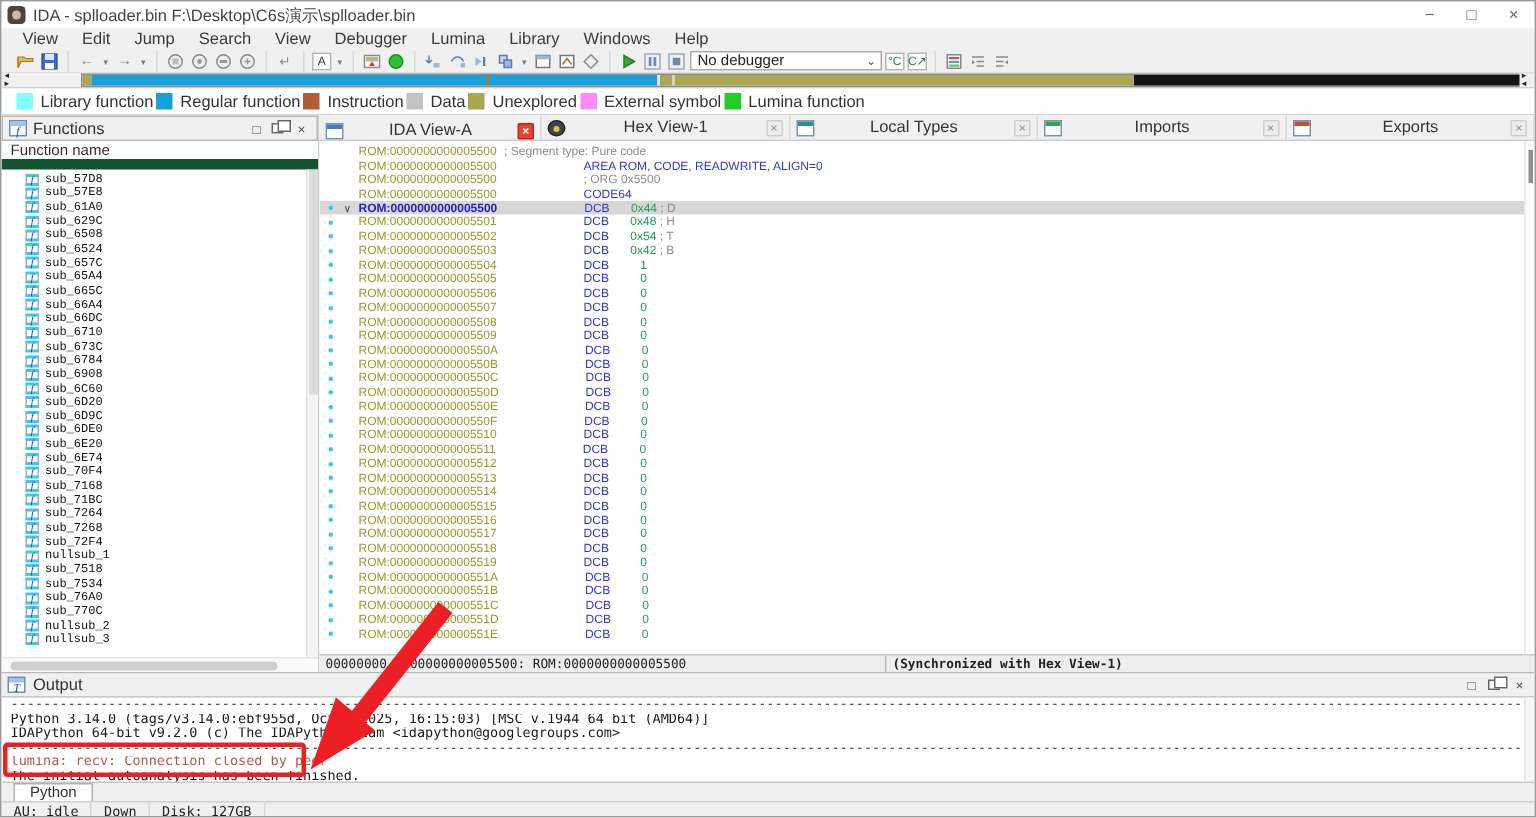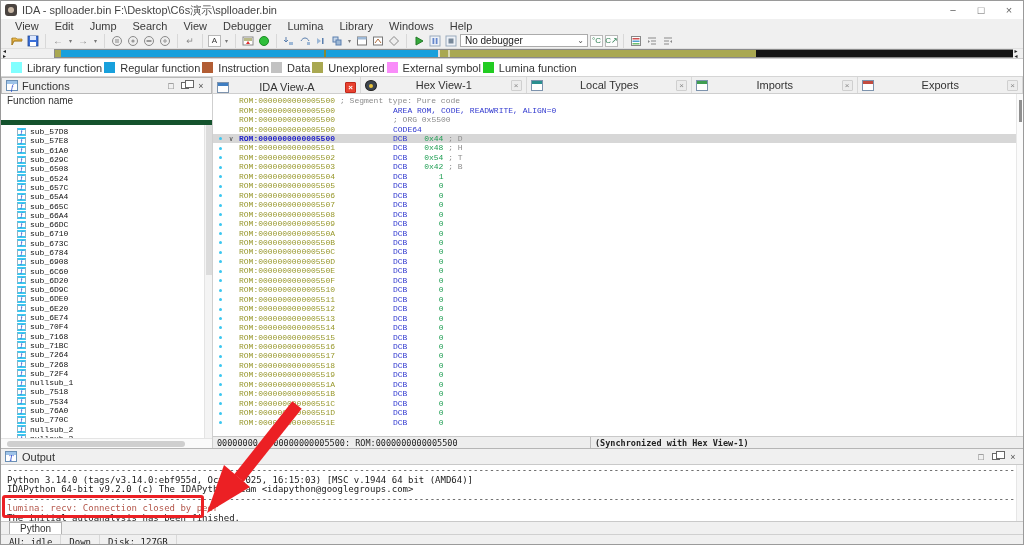--- a/index.html
+++ b/index.html
@@ -48,21 +48,21 @@
   
   .fpanel { width:212px; display:flex; flex-direction:column; border-right:1px solid #cfcfcf; background:#fff; }
   .fpanel-title { height:17px; background:#f0f0f0; border:1px solid #b9b9b9; display:flex; align-items:center; font-size:11px; color:#333; padding:0 4px; gap:4px; }
   .fpanel-title .sp { flex:1; }
   .mini-ico { width:12px; height:11px; border:1px solid #6a8fb5; background:#fff; position:relative; flex:none; font-size:8px; color:#1a3cc8; text-align:center; line-height:9px; font-style:italic; font-family:"Liberation Serif",serif; }
   .mini-ico::before { content:""; position:absolute; left:0; top:0; right:0; height:3px; background:#9ec3e8; }
   .mini-ico span { position:relative; top:2px; }
   .wctl { font-size:9px; color:#555; width:12px; text-align:center; }
   .float-ico { position:relative; width:8px; height:7px; border:1px solid #666; background:#fff; margin-right:2px; }
   .float-ico::before { content:""; position:absolute; top:-3px; left:3px; width:7px; height:6px; border:1px solid #666; background:#fff; }
-  .fheader { height:31px; border-bottom:5px solid #14532d; font-size:10px; color:#333; padding:1px 0 0 6px; background:#fff; }
+  .fheader { height:19px; border-bottom:7px solid #14532d; font-size:10px; color:#333; padding:1px 0 0 6px; background:#fff; }
   .flist { flex:1; overflow:hidden; position:relative; padding-top:2px; }
   .frow { height:9.3px; display:flex; align-items:center; padding-left:16px; gap:4px; }
   .ficon { width:9px; height:8px; flex:none; background:#fff; border-left:1px solid #9ab0c0; border-right:1px solid #9ab0c0; border-top:2px solid #3ec7ef; border-bottom:2px solid #3ec7ef; font-size:7px; line-height:4px; text-align:center; color:#1a3cc8; font-style:italic; font-family:"Liberation Serif",serif; }
   .fname { font-family:Liberation Mono, monospace; font-size:8px; color:#111; white-space:nowrap; }
   .fvscroll { position:absolute; right:0; top:0; bottom:0; width:8px; background:#f4f4f4; border-left:1px solid #e4e4e4; }
   .fvthumb { position:absolute; top:0; left:1px; width:6px; height:150px; background:#dcdcdc; }
   .fhscroll { height:10px; background:#fafafa; border-top:1px solid #e4e4e4; position:relative; }
   .fhthumb { position:absolute; left:6px; top:2px; width:178px; height:6px; border-radius:3px; background:#cfcfcf; }
 
   
@@ -74,21 +74,21 @@
   .tab-close { width:11px; height:11px; flex:none; font-size:8px; line-height:10px; text-align:center; color:#888; background:#ececec; border:1px solid #cfcfcf; border-radius:1px; }
   .tab-close.red { background:#e8412f; border-color:#c0271a; color:#fff; font-weight:bold; }
   .tico { width:12px; height:11px; flex:none; border:1px solid #7d93ad; background:#fff; position:relative; }
   .tico::before { content:""; position:absolute; left:0; top:0; right:0; height:3px; }
   .tico.blue::before { background:#3f7ec2; } .tico.teal::before { background:#2a8f8f; }
   .tico.dark { border-radius:50%; background:#3d4550; border-color:#222; } .tico.dark::before{ display:none; }
   .tico.dark::after { content:""; position:absolute; left:3px; top:3px; width:4px; height:4px; border-radius:50%; background:#e8c23a; }
   .tico.green::before { background:#3f9e52; } .tico.red::before { background:#c24b3f; }
 
   
-  .disasm { flex:1; position:relative; overflow:hidden; font-family:Liberation Mono, monospace; font-size:8px; padding-top:2px; }
+  .disasm { flex:1; position:relative; overflow:hidden; font-family:Liberation Sans, sans-serif; font-size:8px; padding-top:2px; }
   .drow { height:9.46px; display:flex; align-items:center; white-space:pre; }
   .drow.hl { background:#d7d7d7; }
   .gut { width:14px; flex:none; text-align:center; }
   .gdot { display:inline-block; width:3px; height:3px; border-radius:50%; background:#3bc6f0; vertical-align:middle; }
   .expcol { width:12px; flex:none; font-size:7px; color:#444; text-align:left; padding-left:2px; }
   .addr { color:#98982c; flex:none; }
   .drow.hl .addr { color:#2222c8; font-weight:bold; }
   .dbody { margin-left:58px; } .drow.inline .dbody { margin-left:5px; }
   .kw { color:#3038cf; } .num { color:#1f9e53;padding-left:12px; } .cmt { color:#8c8c8c; }
   .dvscroll { position:absolute; right:0; top:0; bottom:0; width:7px; background:#fbfbfb; border-left:1px solid #e8e8e8; }

